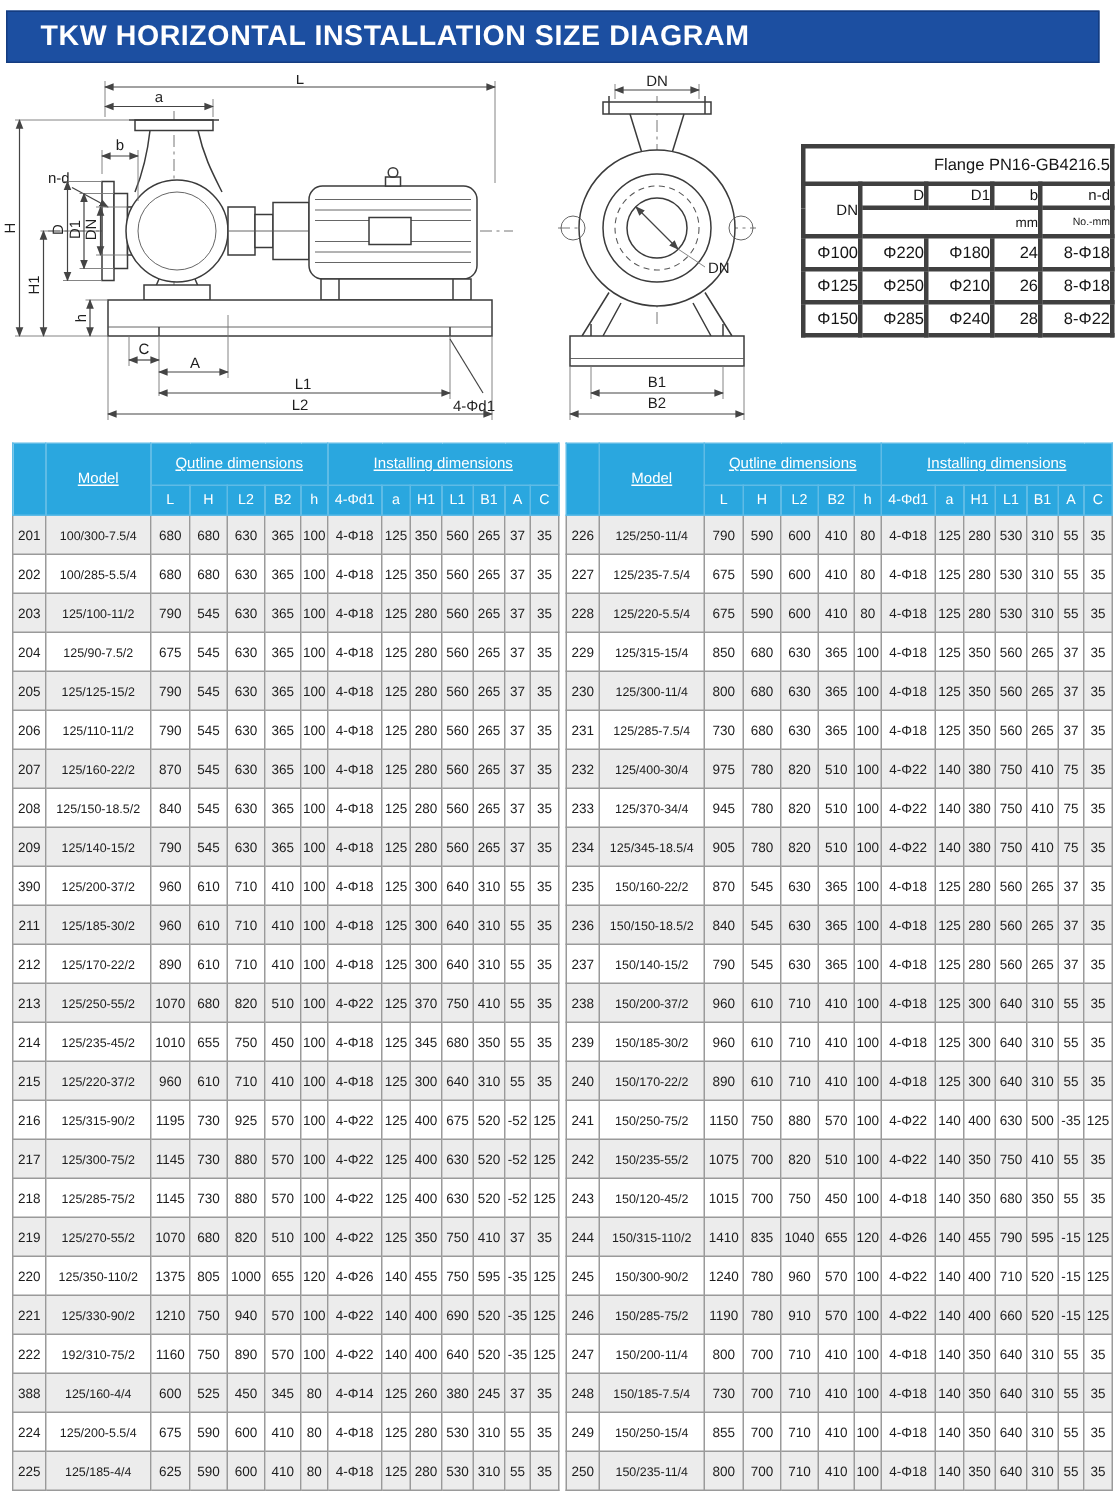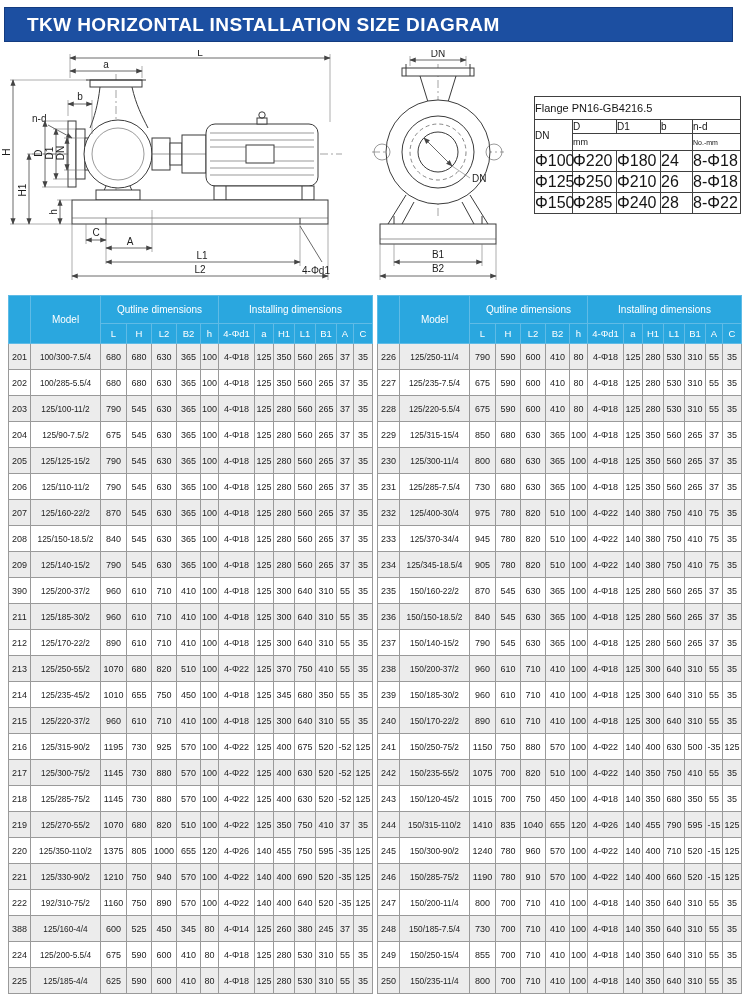--- a/index.html
+++ b/index.html
@@ -25,36 +25,36 @@
   .cl { fill:none; stroke:#666; stroke-width:.6; stroke-dasharray:8 3 2 3; }
   .dsh { fill:none; stroke:#555; stroke-width:.7; stroke-dasharray:4 3; }
   .dim { stroke:#444; stroke-width:.8; fill:none; }
   .ext { stroke:#777; stroke-width:.6; }
   
   .flange {
     position:absolute; left:534px; top:96px; width:206px;
     border-collapse:collapse; table-layout:fixed; background:#fff;
   }
   .flange th, .flange td {
-    border:1px solid #404040; text-align:left; color:#151515;
+    border:3px solid #404040; text-align:right; color:#151515;
     padding:1px 0; font-weight:normal;margin-top:36px;
   }
   .flange .ft-title { font-size:11px; height:20px; }
   .flange .ft-h { font-size:10px; }
   .flange .ft-u { font-size:9px; height:14px; }
   .flange .ft-u-small { font-size:7px; }
-  .flange tbody td { font-size:16px; height:17px; }
+  .flange tbody td { font-size:11px; height:17px; }
   
   .tables { position:absolute; left:8px; top:295px; display:flex; gap:4px; }
   .half { border-collapse:collapse; table-layout:fixed; border:1px solid #4a4a4a; }
   .half th {
     background:#2aa7df; color:#fff; font-weight:normal;
     border:1px solid #5fbbe6; font-size:9.5px; padding:0;
   }
-  .half thead tr:first-child th { height:27px; font-size:10px; }
+  .half thead tr:first-child th { height:27px; font-size:10px;text-decoration:underline; }
   .half thead tr:last-child th { height:19px; }
   .half td {
     border:1px solid #9a9a9a; text-align:center; font-size:9px; color:#1c1c1c;
     height:25px; padding:0; overflow:hidden; white-space:nowrap; background:#fff;
   }
   .half td:nth-child(2) { font-size:8.3px;margin-left:36px; }
   .half tbody tr:nth-child(odd) td { background:#ececec; }
 </style>
 </head>
 <body>

